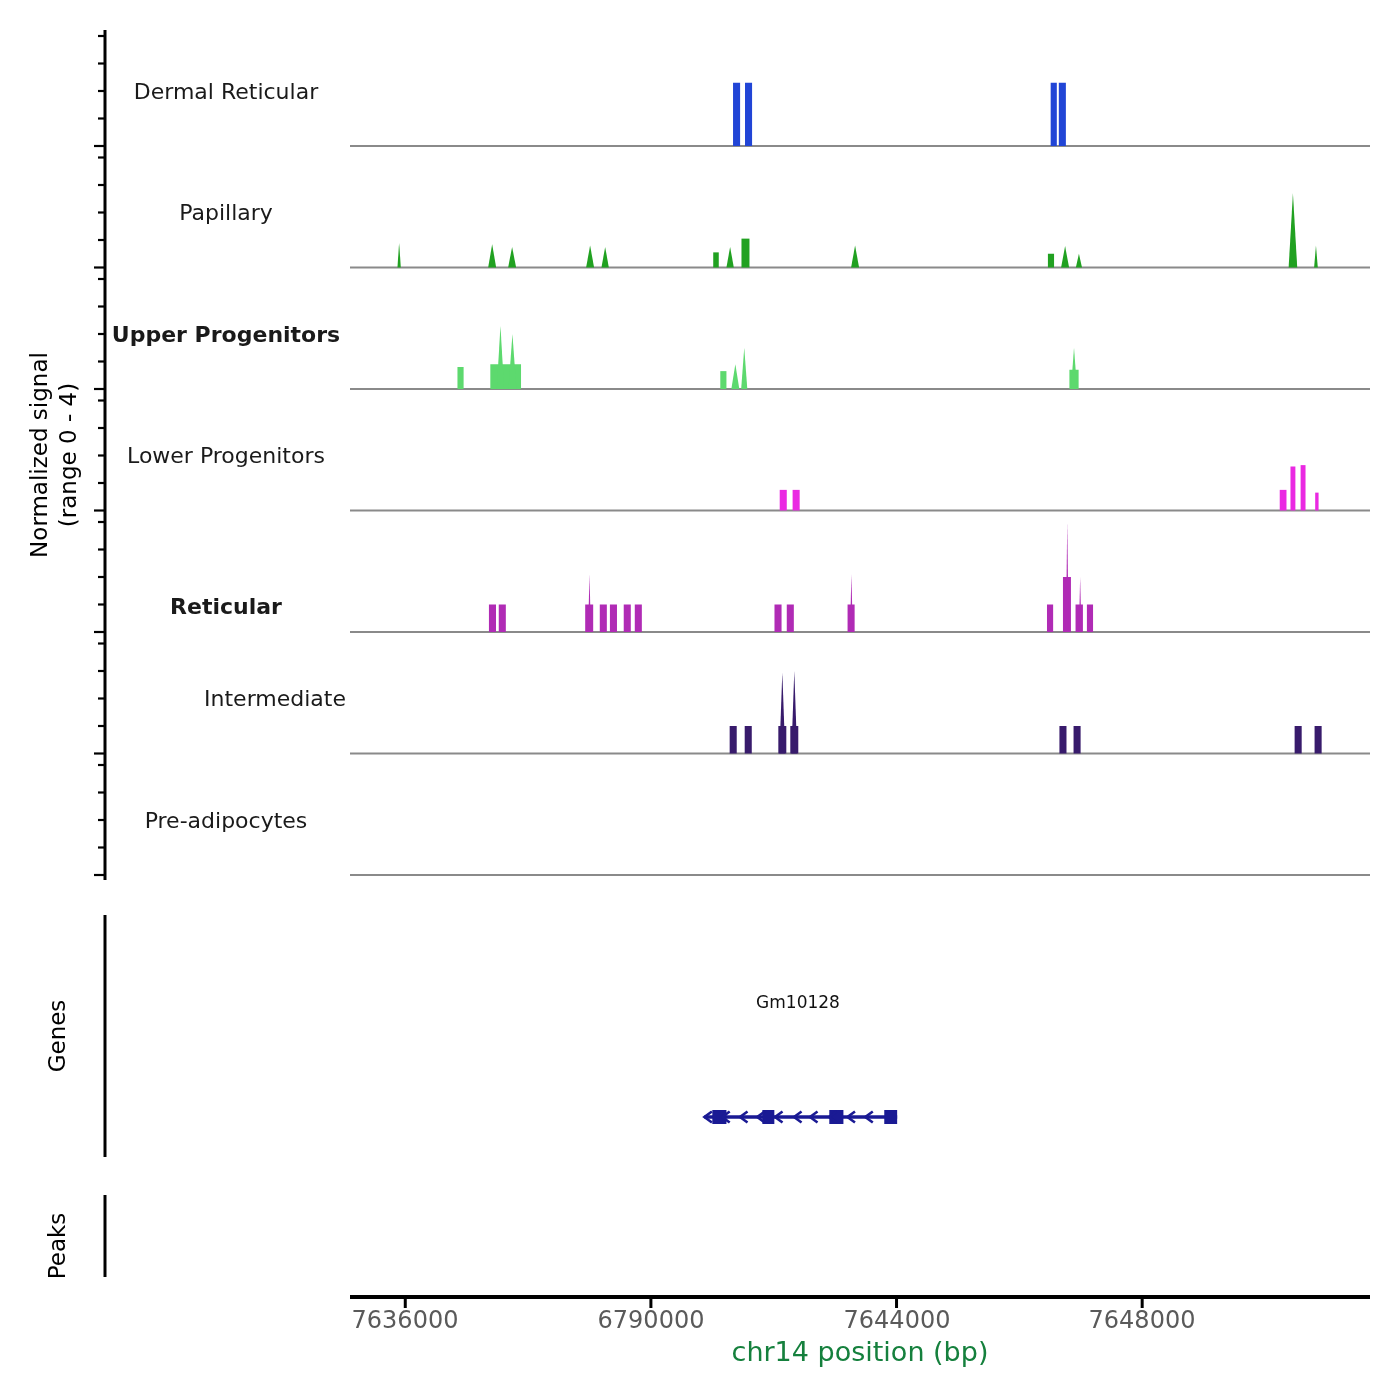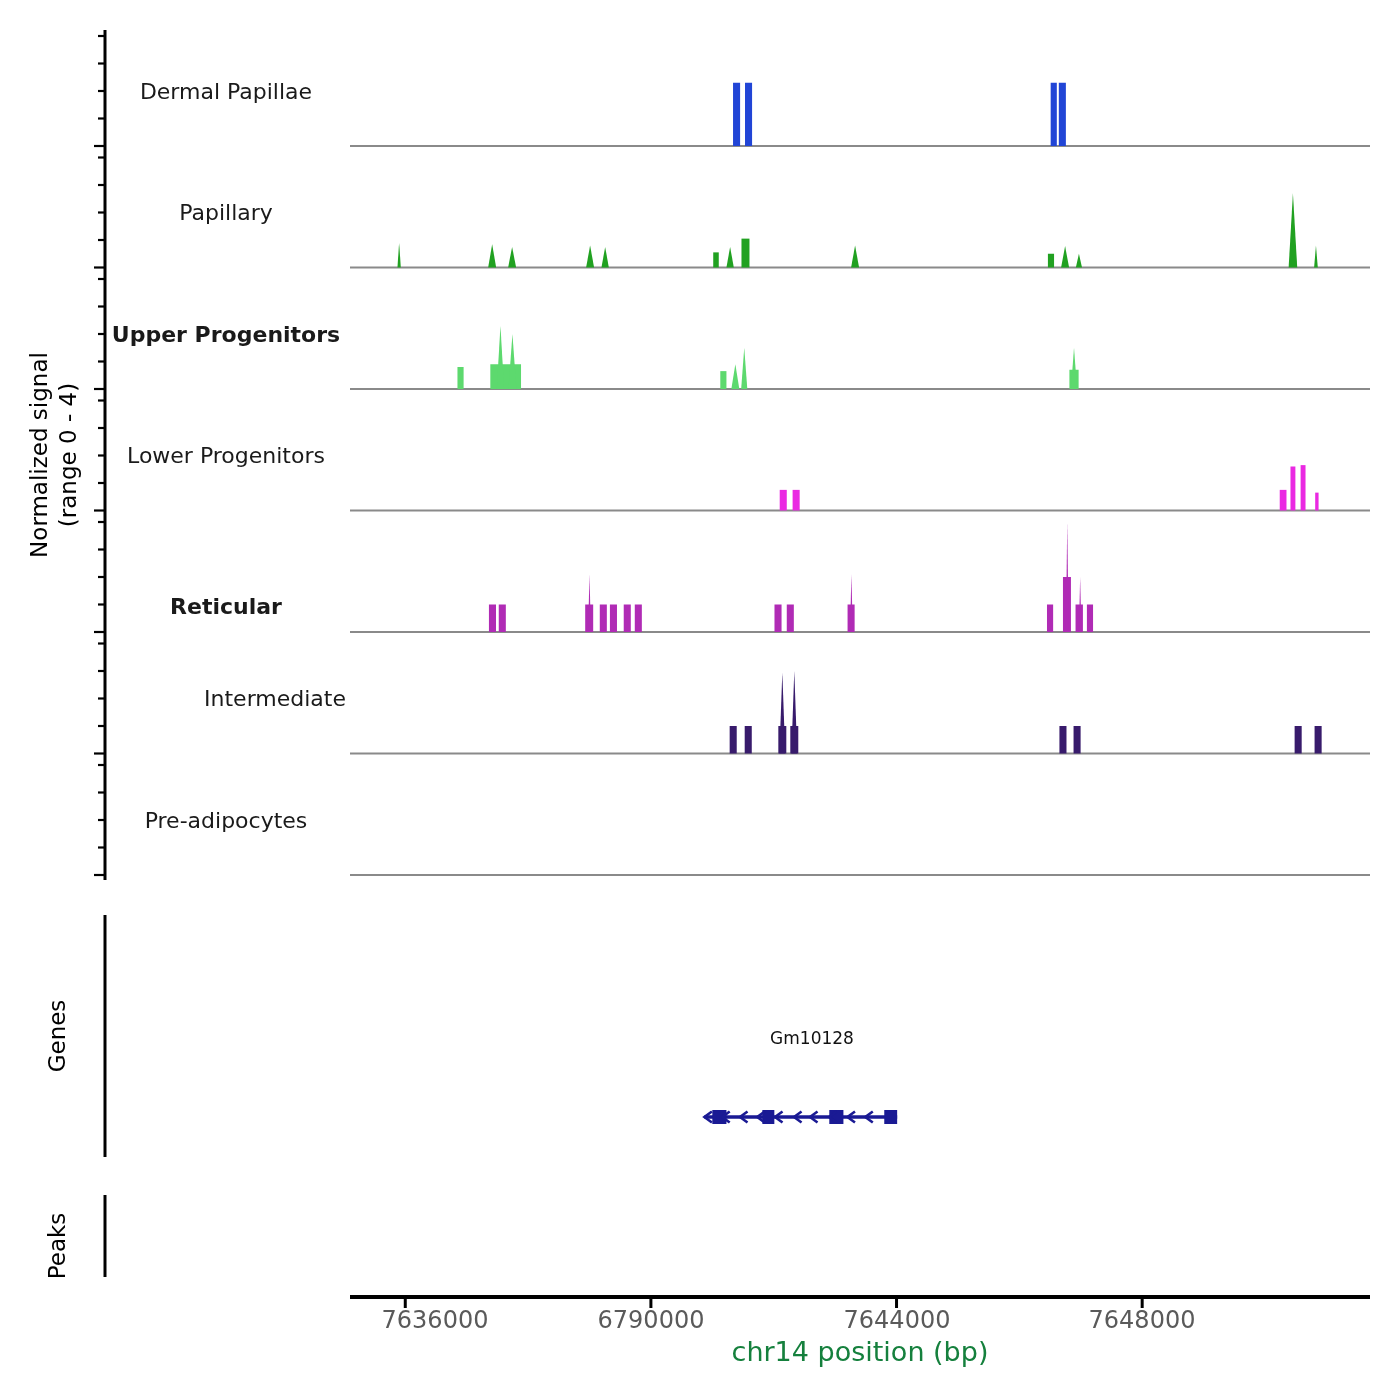--- a/index.html
+++ b/index.html
@@ -157,31 +157,31 @@
     <line x1="650.9030704394943" y1="1299" x2="650.9030704394943" y2="1308" stroke="#000000" stroke-width="3"></line>
     <line x1="896.5382299819386" y1="1299" x2="896.5382299819386" y2="1308" stroke="#000000" stroke-width="3"></line>
     <line x1="1142.1733895243829" y1="1299" x2="1142.1733895243829" y2="1308" stroke="#000000" stroke-width="3"></line>
   </svg>
 
 <div class="rot" style="left:54px;top:455px;">
   <div>Normalized signal</div>
   <div>(range 0 - 4)</div>
 </div>
 
-<div class="track-label" style="top:77px;">Dermal Papillae</div>
+<div class="track-label" style="top:77px;">Dermal Reticular</div>
 <div class="track-label" style="top:198px;">Papillary</div>
 <div class="track-label" style="top:320px;font-weight:bold;">Upper Progenitors</div>
 <div class="track-label" style="top:441px;">Lower Progenitors</div>
 <div class="track-label" style="top:592px;font-weight:bold;">Reticular</div>
 <div class="track-label" style="top:684px;text-align:right;">Intermediate</div>
 <div class="track-label" style="top:806px;">Pre-adipocytes</div>
 
 <div class="rot" style="left:57px;top:1036px;">Genes</div>
 <div class="rot" style="left:57px;top:1246px;">Peaks</div>
 
-<div class="genename" style="left:798px;top:1028px;margin-left:14px;">Gm10128</div>
+<div class="genename" style="left:798px;top:992px;">Gm10128</div>
 
-<div class="xtick" style="left:405px;top:1306px;margin-left:30px;">7636000</div>
+<div class="xtick" style="left:405px;top:1306px;">7636000</div>
 <div class="xtick" style="left:651px;top:1306px;">6790000</div>
 <div class="xtick" style="left:897px;top:1306px;">7644000</div>
 <div class="xtick" style="left:1142px;top:1306px;">7648000</div>
 
 <div class="xtitle" style="left:860px;top:1336px;">chr14 position (bp)</div>
 
 </body></html>

